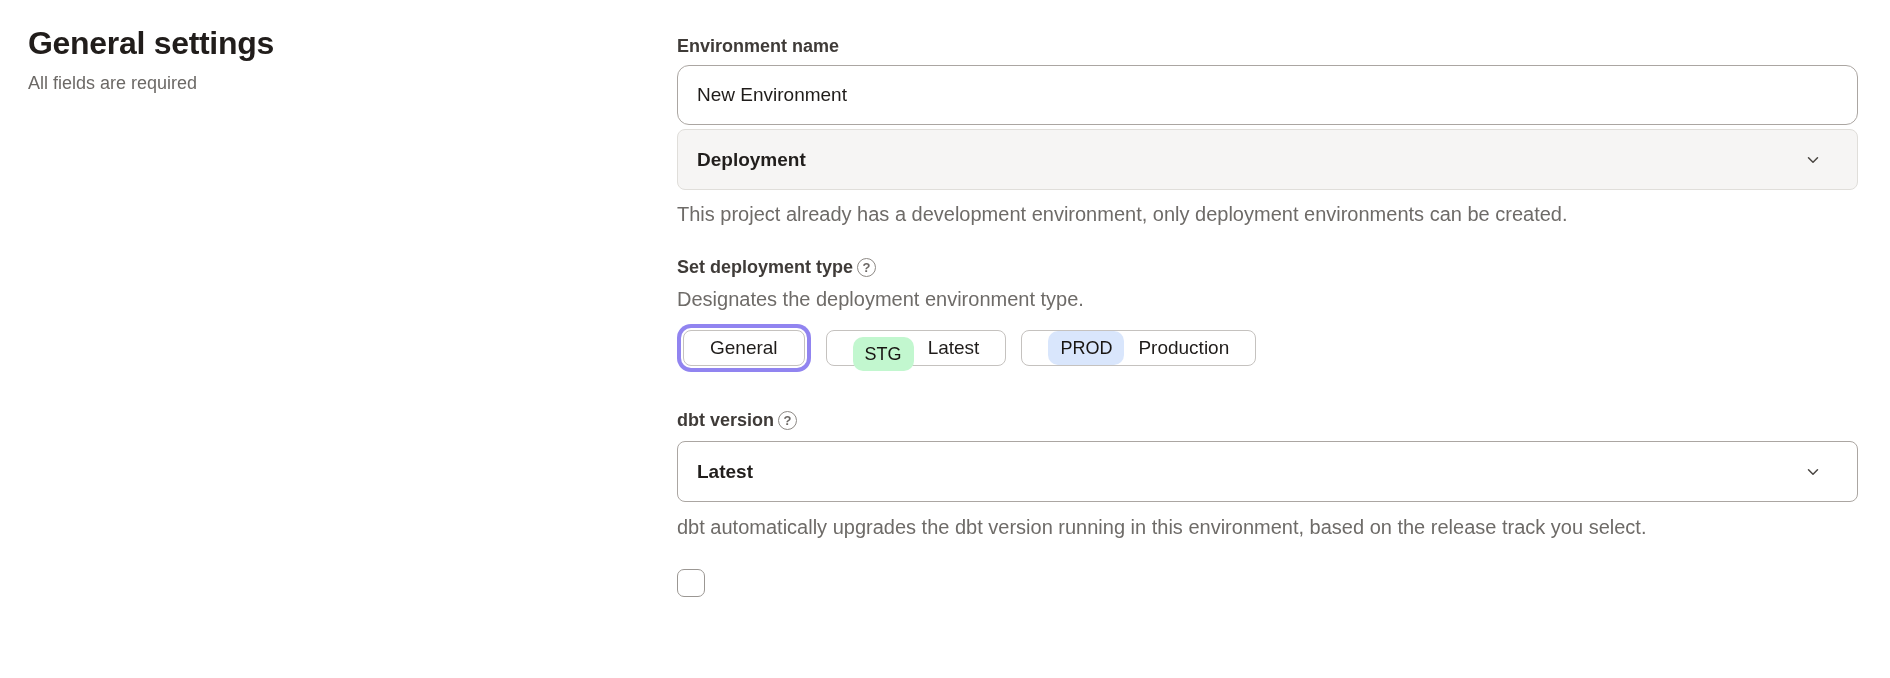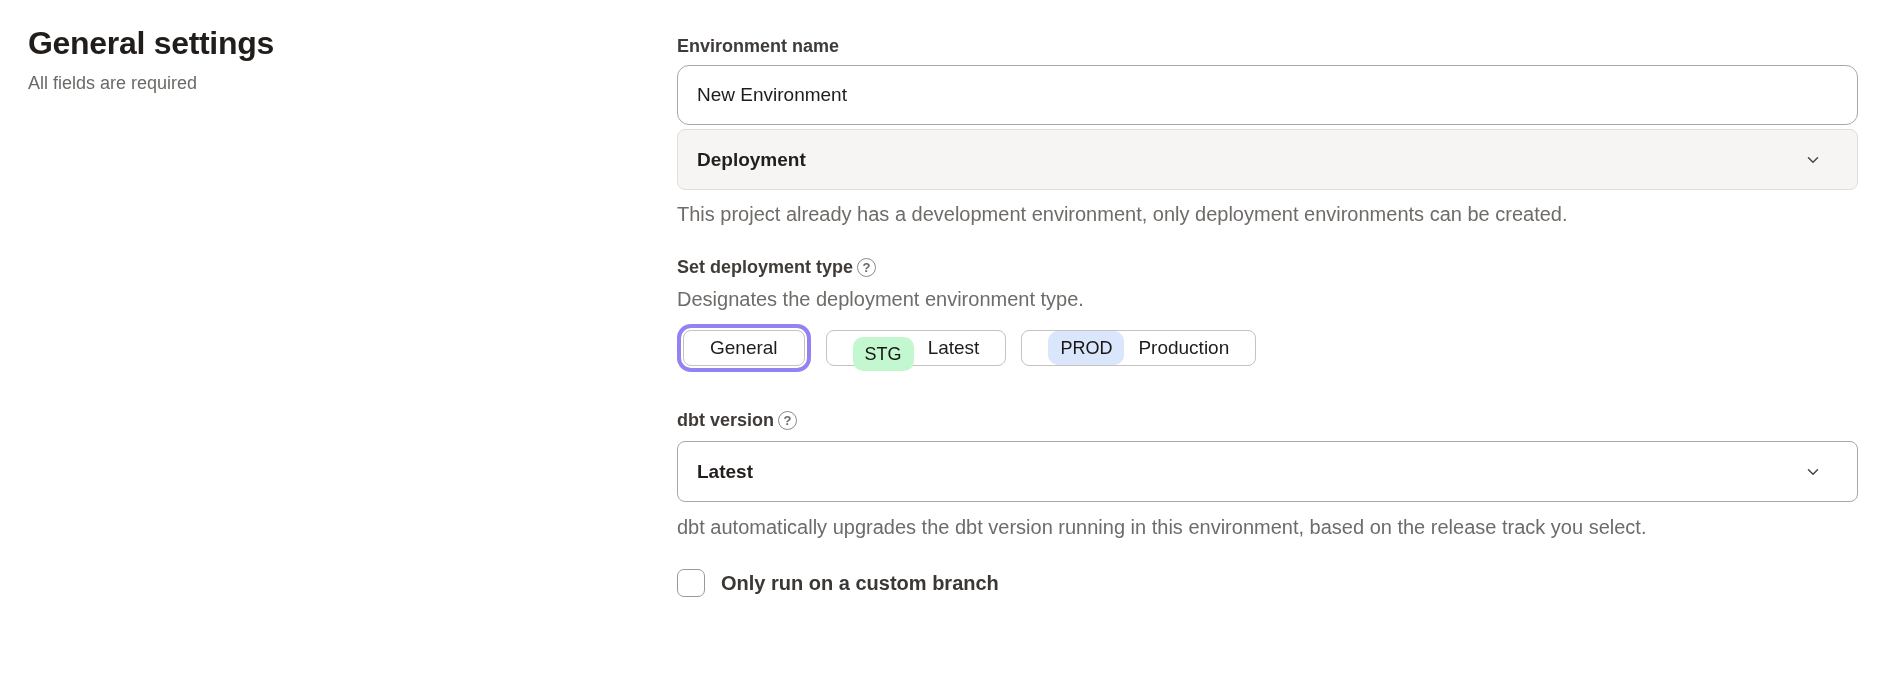--- a/index.html
+++ b/index.html
@@ -238,17 +238,16 @@
         <svg width="18" height="18" viewBox="0 0 24 24">
             <path d="M6 9l6 6 6-6" fill="none" stroke="#4a4642" stroke-width="2" stroke-linecap="round" stroke-linejoin="round"></path>
           </svg>
       </span>
     </div>
     <p class="helper-text" style="margin-top:14px;">dbt automatically upgrades the dbt version running in this environment, based on the release track you select.</p>
 
     
     <div class="checkbox-row">
       <input type="checkbox" class="checkbox" style="">
-      <span class="checkbox-label">Only run on a custom branch</span>
     </div>
 
   </div>
 </div>
 
 </body></html>

